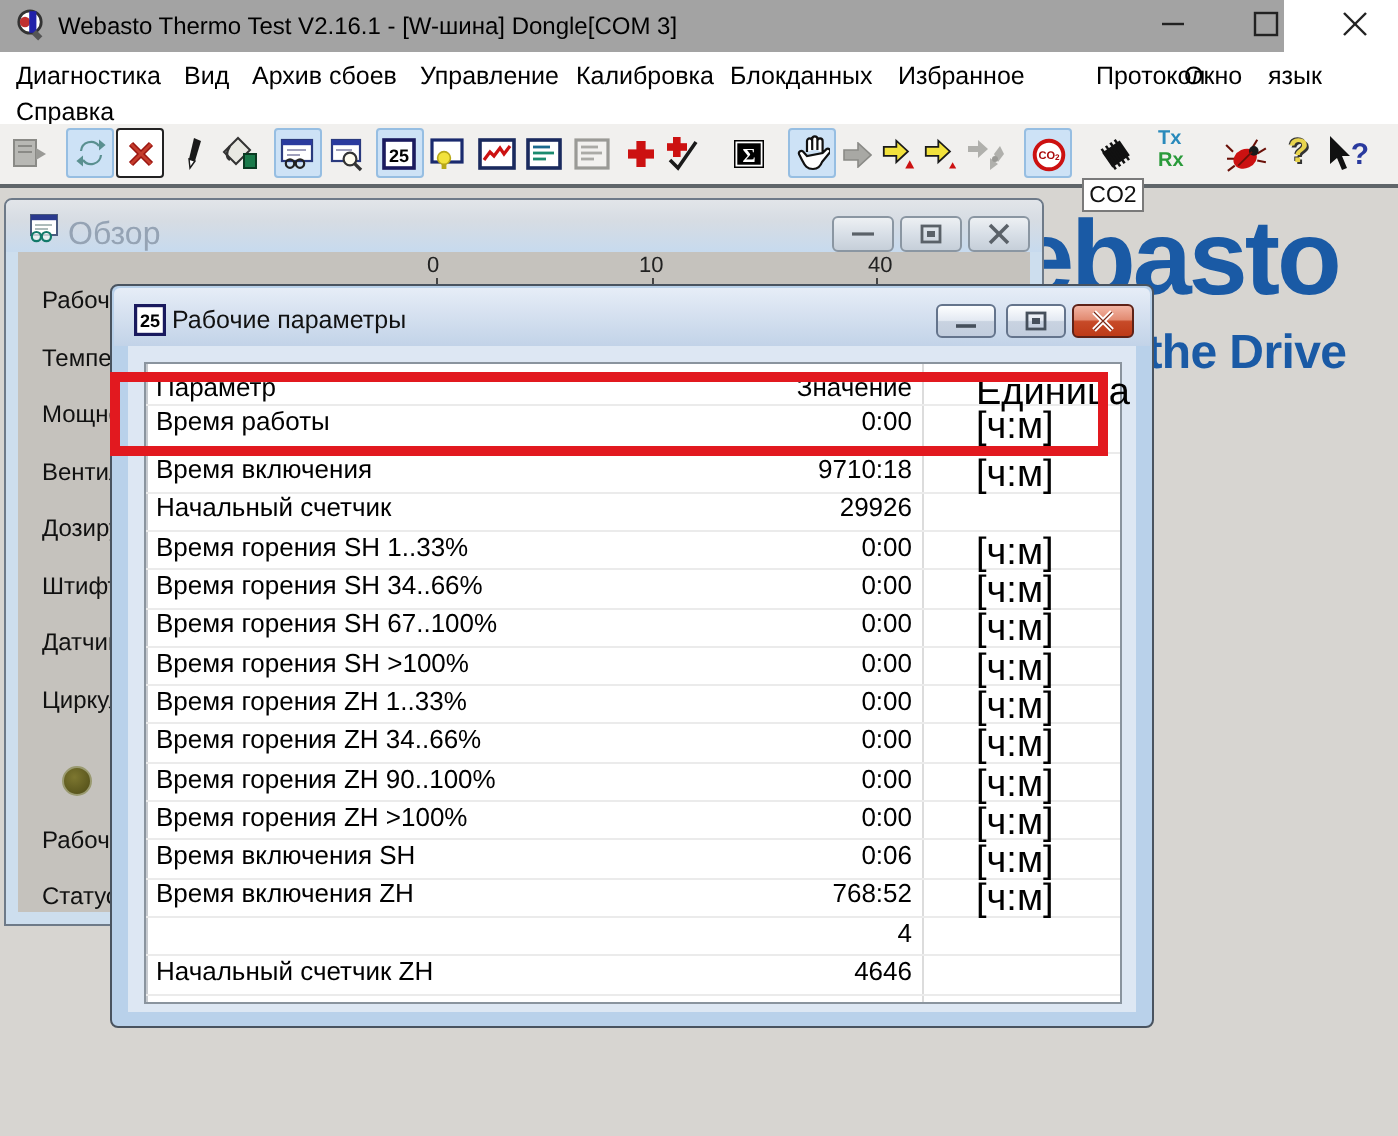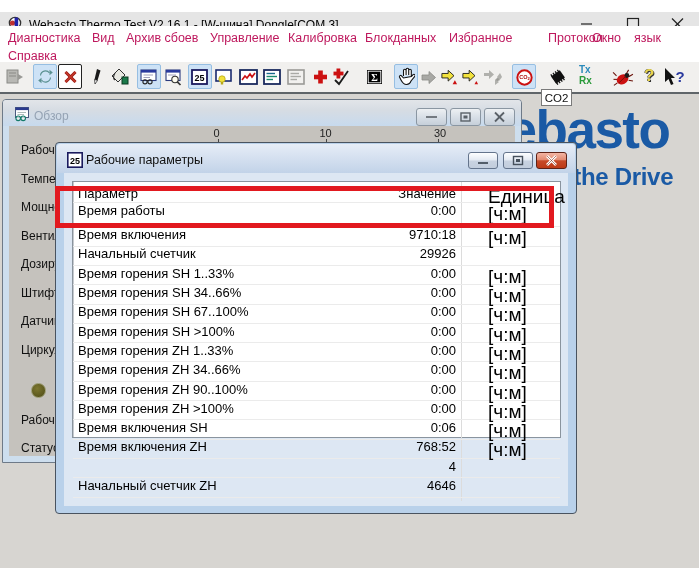--- a/index.html
+++ b/index.html
@@ -1,57 +1,57 @@
 <!DOCTYPE html>
 <html><head><meta charset="utf-8">
 <style>
   html,body{margin:0;padding:0;}
   body{width:699px;height:568px;overflow:hidden;position:relative;
        font-family:"Liberation Sans",sans-serif;background:#fff;}
   .abs{position:absolute;}
   
-  #titlebar{left:0;top:12px;width:699px;height:26px;background:#e5e5e5;}
+  #titlebar{left:0;top:0;width:642px;height:26px;background:#a3a3a3;}
   #apptitle{left:29px;top:6px;font-size:12px;color:#000;}
   #menubar{left:0;top:26px;width:699px;height:36px;background:#fff;}
-  .mi{position:absolute;font-size:12.5px;color:#be185d;top:0;}
+  .mi{position:absolute;font-size:12.5px;color:#000000;top:0;}
   #toolbar{left:0;top:62px;width:699px;height:30px;background:#f1f0ee;}
   .tbtn{position:absolute;top:2px;width:24px;height:25px;border-radius:2px;
         background:#cde2f6;border:1px solid #96bee2;box-sizing:border-box;}
   .ic{position:absolute;}
   #mditop{left:0;top:92px;width:699px;height:2px;background:#5f6569;}
   #mdibg{left:0;top:94px;width:699px;height:474px;background:#d7d5d1;}
   
   #logo1{left:460px;top:103px;font-size:53px;font-weight:bold;color:#1a5aa5;letter-spacing:-1.5px;line-height:1;}
   #logo2{left:520px;top:165px;font-size:24px;font-weight:bold;color:#1a5aa5;letter-spacing:-0.3px;line-height:1;}
   
   #obzor{left:2px;top:99px;width:520px;height:364px;border:1px solid #6e7a88;border-radius:4px 4px 0 0;
          background:#cddeee;box-sizing:border-box;}
   #obzTitle{left:0;top:0;width:518px;height:26px;border-radius:3px 3px 0 0;
             background:linear-gradient(#e2e5e9 0%,#d6dce3 40%,#c7daee 100%);}
-  #obzText{left:31px;top:9px;font-size:12px;color:#95a3b4;}
+  #obzText{left:31px;top:9px;font-size:16px;color:#95a3b4;}
   .obtn{position:absolute;top:8px;width:31px;height:18px;border:1px solid #8a96a2;border-radius:3px;
         background:linear-gradient(#edf0f3,#d8dfe7 50%,#c6cfd9);box-sizing:border-box;}
   #obzClient{left:6px;top:26px;width:506px;height:330px;background:#c5c2bd;}
   .rlab{position:absolute;left:12px;font-size:12px;color:#111;white-space:nowrap;line-height:1;}
   .rnum{position:absolute;top:2px;font-size:11px;color:#222;line-height:1;}
   .tick{position:absolute;top:13px;width:1px;height:4px;background:#444;}
   #bgled{left:22px;top:257px;width:15px;height:15px;border-radius:50%;
          background:radial-gradient(circle at 40% 35%, #7d7730, #4d4a16);border:1px solid #9a9a70;box-sizing:border-box;}
   
   #fwin{left:55px;top:142px;width:522px;height:372px;border:1px solid #49535f;border-radius:4px;
         background:#b9d1ea;box-sizing:border-box;}
   #fTitle{left:1px;top:1px;width:518px;height:29px;border-radius:3px 3px 0 0;
           background:linear-gradient(#e6edf7 0%,#d6e1f0 45%,#c2d3e8 100%);}
   #fText{left:29px;top:9px;font-size:12.5px;color:#111;}
   .fbtn{position:absolute;top:8px;width:30px;height:17px;border:1px solid #64748c;border-radius:3px;
         background:linear-gradient(#fdfeff,#e3e9f2 48%,#c9d3e1 52%,#c2cddd);box-sizing:border-box;}
   #fclose{left:479px;width:31px;border:1px solid #5e2217;
           background:linear-gradient(#f3b5a4,#e28b72 45%,#c74a28 52%,#bd3a17);}
   #fClient{left:8px;top:30px;width:504px;height:333px;background:#dde7f3;}
-  #ptable{left:8px;top:8px;width:489px;height:257px;background:#fff;
+  #ptable{left:8px;top:8px;width:489px;height:321px;background:#fff;
           border:1px solid #8a949e;box-shadow:inset 1px 0 0 #c6cacf;box-sizing:border-box;}
   .trow{position:absolute;left:0;width:487px;border-bottom:1px solid #ebebeb;box-sizing:border-box;}
   .c1{position:absolute;left:5px;font-size:13px;color:#000;white-space:nowrap;line-height:1;}
   .c2{position:absolute;right:104px;font-size:13px;color:#000;line-height:1;}
   .c3{position:absolute;left:415px;font-size:19px;color:#000;line-height:1;}
   #vdiv{position:absolute;left:388px;top:0;width:1px;height:319px;background:#dcdcdc;}
   
   #redrect{left:55px;top:186px;width:499px;height:42px;border:5px solid #e2191f;box-sizing:border-box;z-index:60;}
   #tooltip{left:541px;top:89px;width:31px;height:17px;background:#fff;border:1px solid #7a7a7a;z-index:70;
            font-size:11.5px;color:#111;display:flex;align-items:center;justify-content:center;box-sizing:border-box;}
@@ -264,21 +264,21 @@
       <div class="obtn" style="left:481px"><svg width="29" height="16">
           <g stroke="#5a6168" stroke-width="1.8">
             <line x1="10" y1="3.5" x2="19" y2="12.5"></line>
             <line x1="19" y1="3.5" x2="10" y2="12.5"></line>
           </g>
         </svg></div>
     </div>
     <div class="abs" id="obzClient">
       <div class="rnum" style="left:204.5px">0</div>
       <div class="rnum" style="left:310.5px">10</div>
-      <div class="rnum" style="left:425px">30</div>
+      <div class="rnum" style="left:425px">40</div>
       <div class="tick" style="left:209px"></div>
       <div class="tick" style="left:317px"></div>
       <div class="tick" style="left:429px"></div>
       <div class="rlab" style="top:18px">Рабочие пар</div>
       <div class="rlab" style="top:46.5px">Температур</div>
       <div class="rlab" style="top:75px">Мощность н</div>
       <div class="rlab" style="top:103.5px">Вентилятор</div>
       <div class="rlab" style="top:132px">Дозирующи</div>
       <div class="rlab" style="top:160.5px">Штифт нака</div>
       <div class="rlab" style="top:189px">Датчик пере</div>

